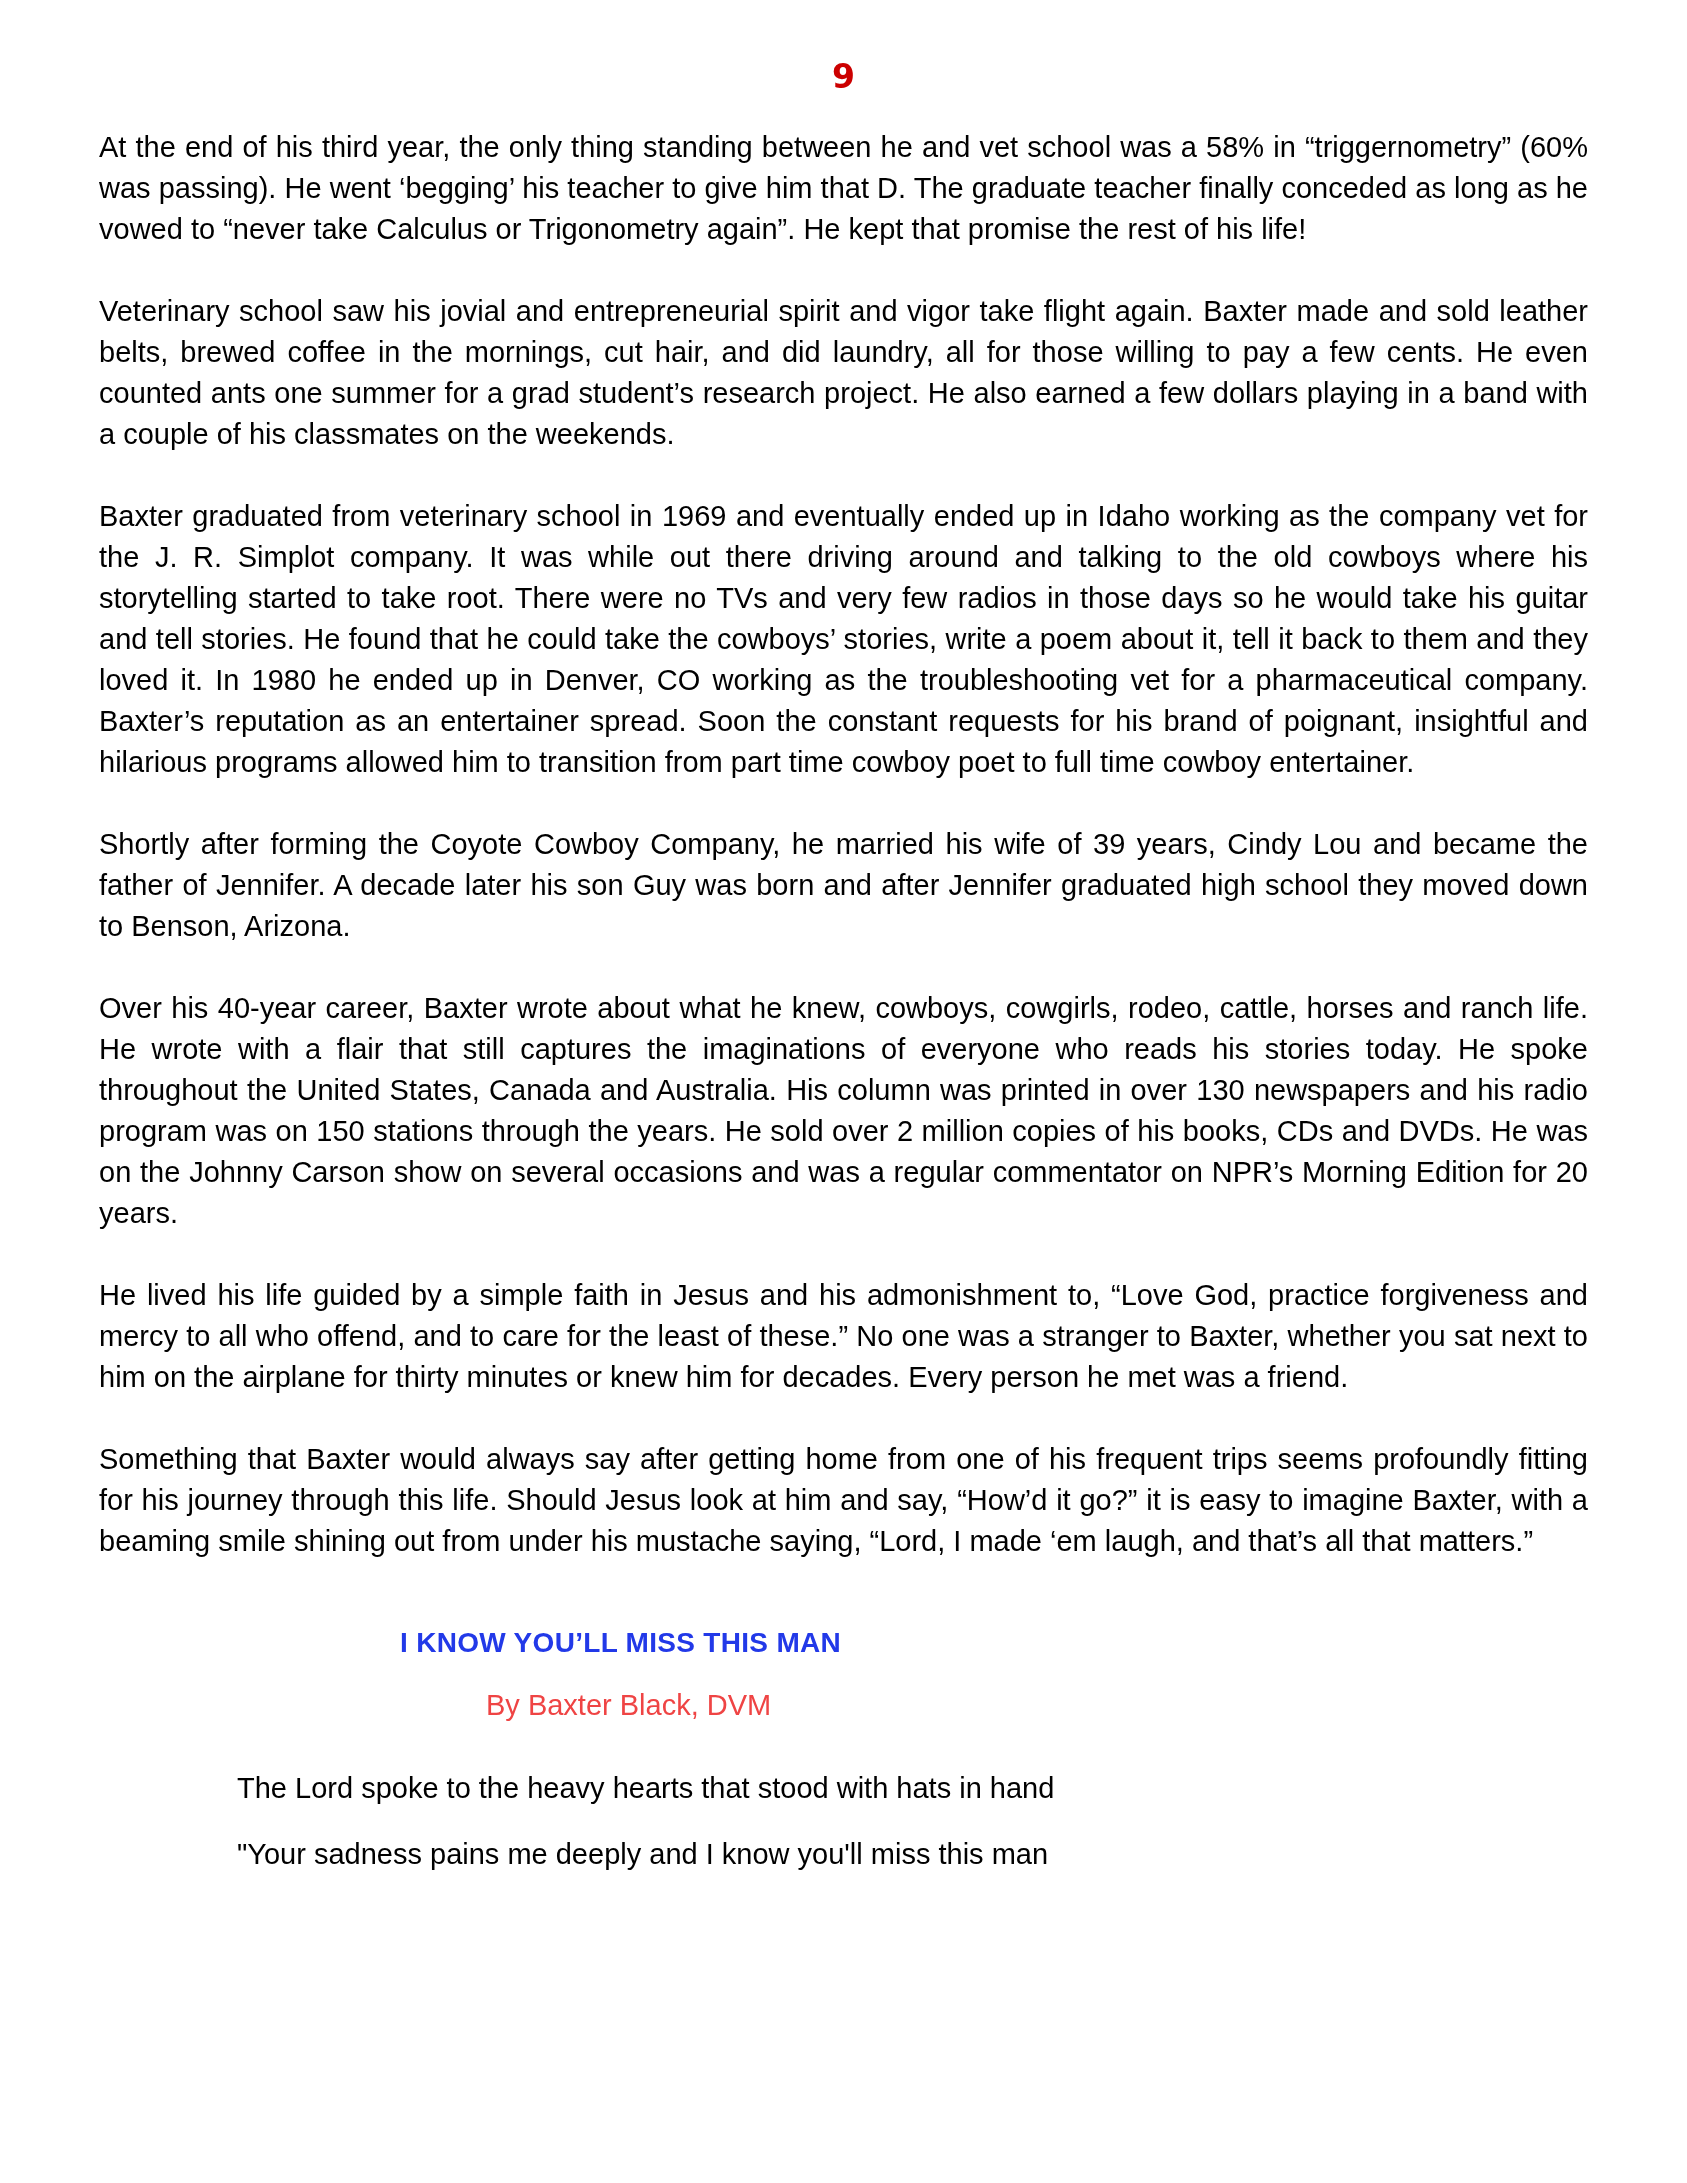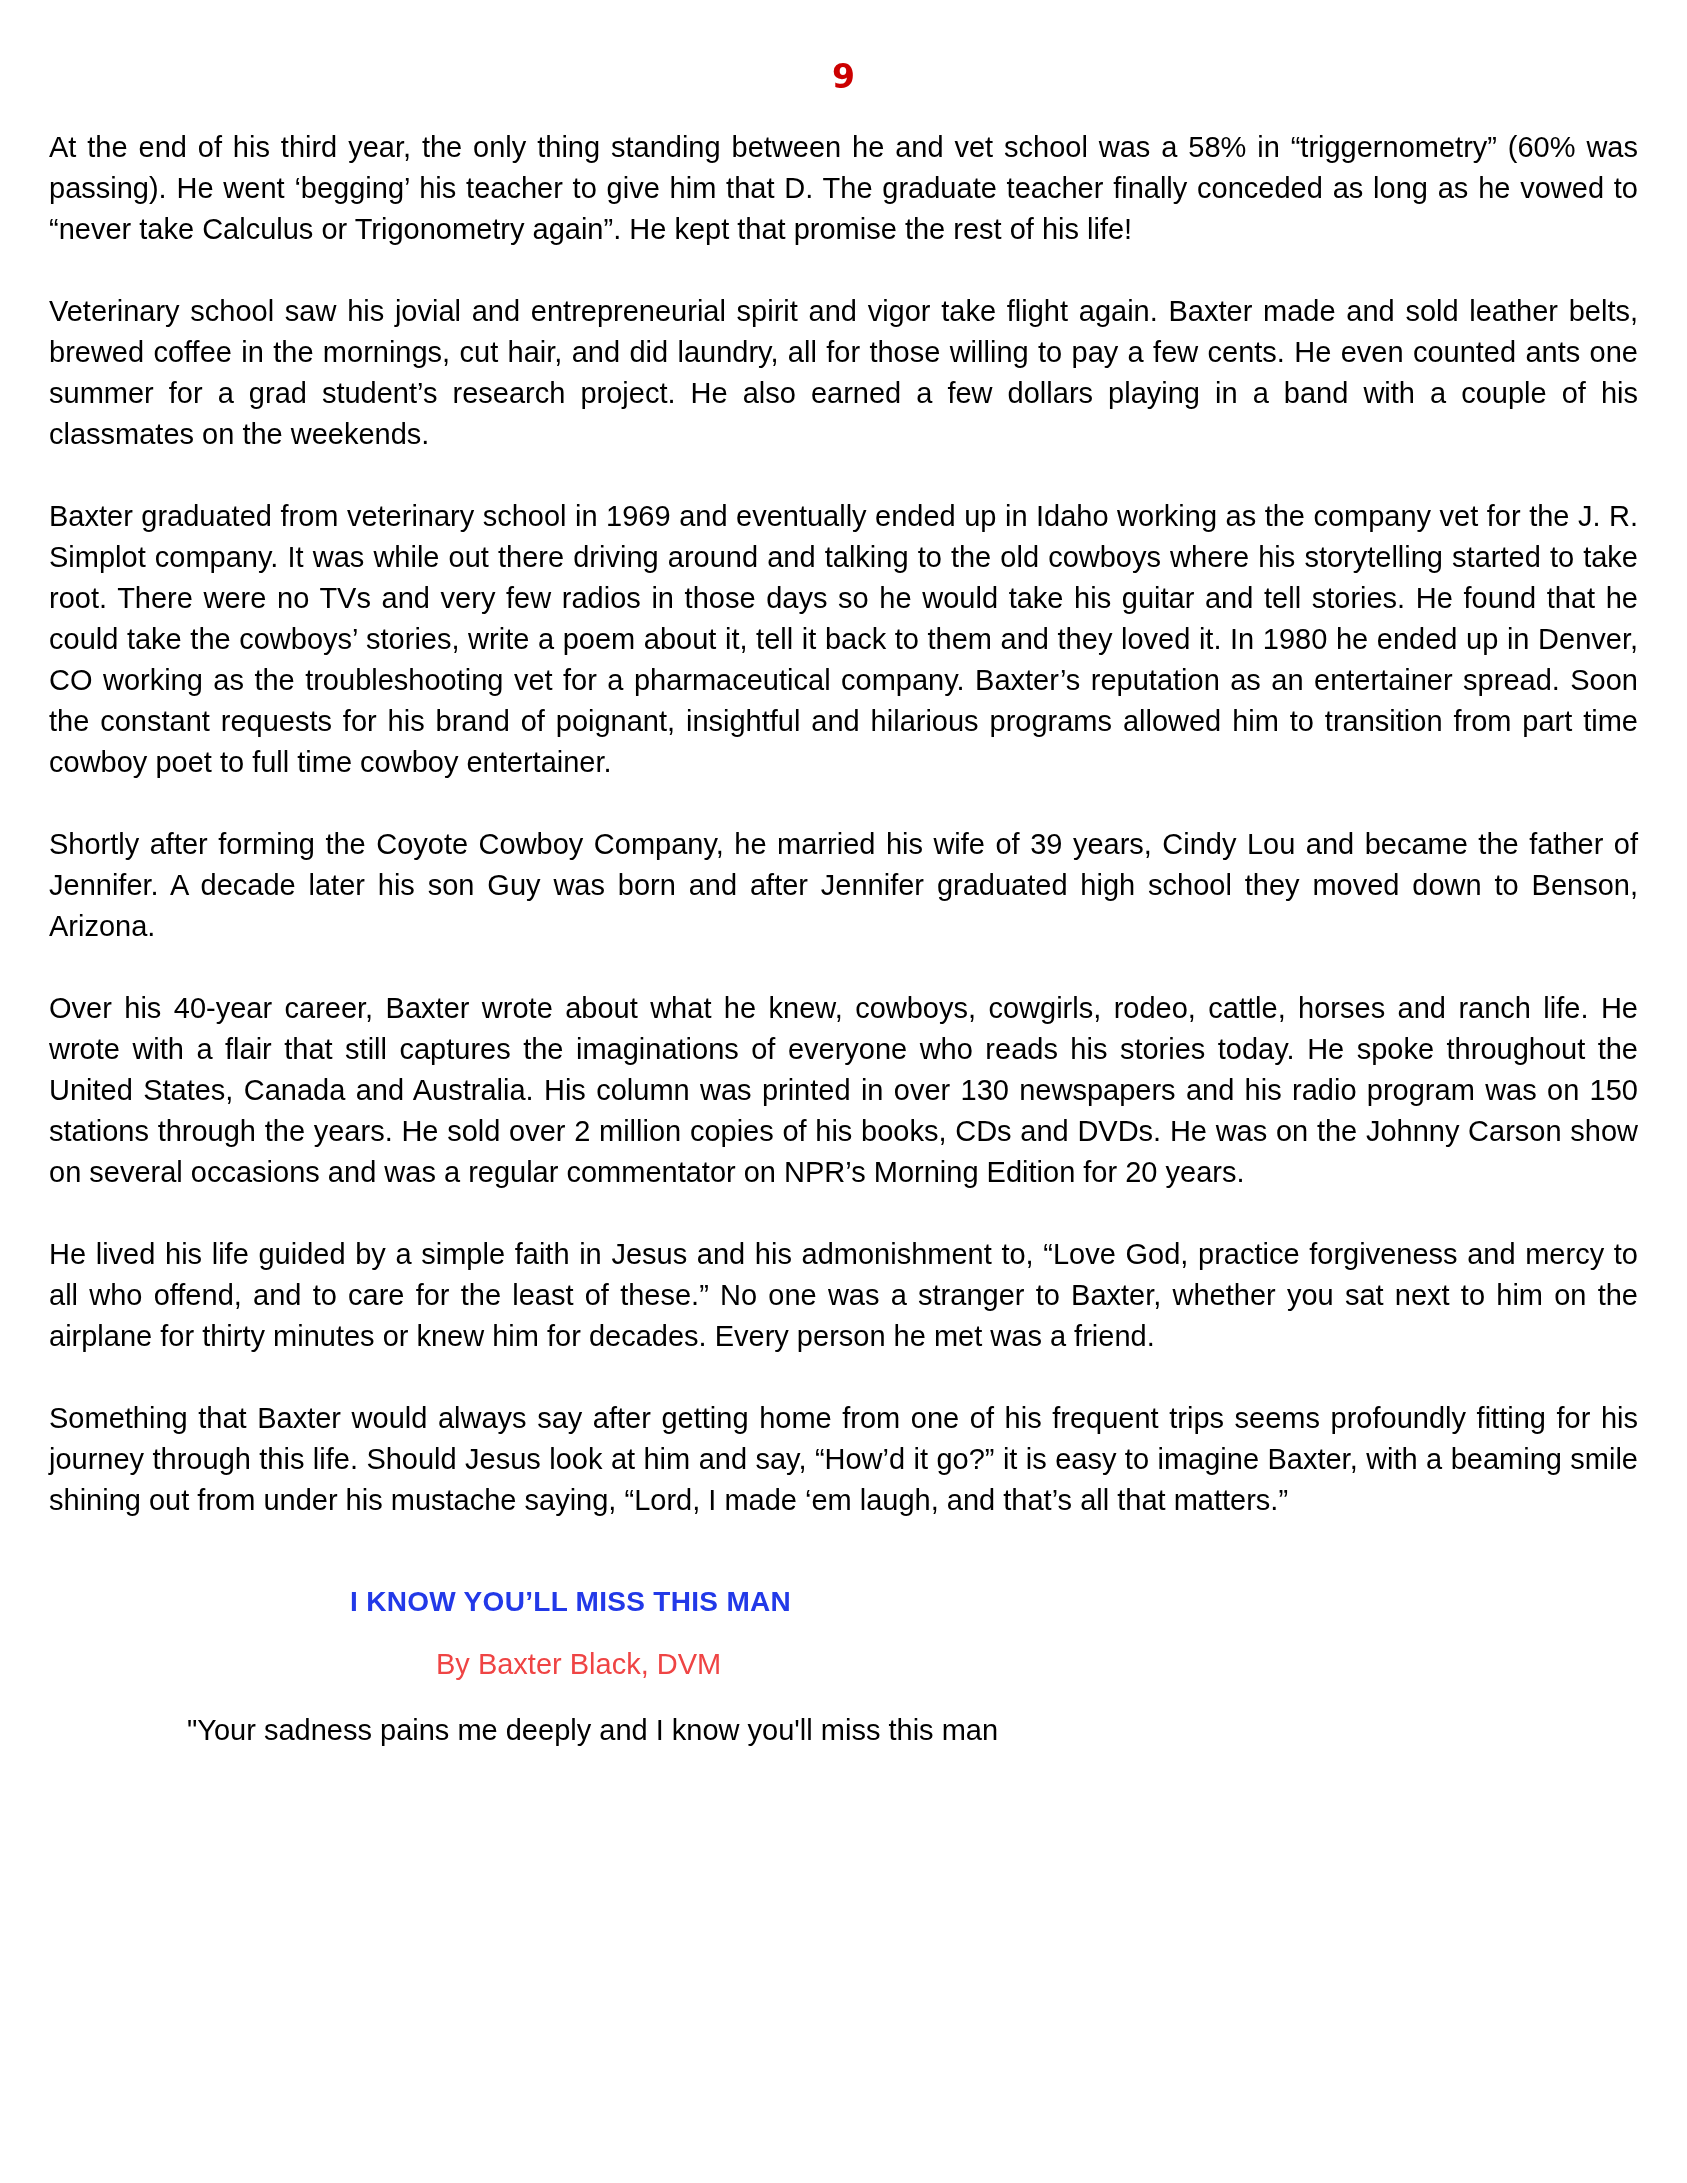--- a/index.html
+++ b/index.html
@@ -10,21 +10,21 @@
   .page {
     position: relative;
     width: 1687px;
     height: 2183px;
     background: #ffffff;
     overflow: hidden;
     font-family: "Liberation Sans", sans-serif;
     color: #000000;
   }
   .content {
-    padding: 0 49px;
+    padding: 0 99px;
   }
   .page-number {
     padding-top: 58px;
     height: 41px;
     text-align: center;
     font-family: "DejaVu Sans", sans-serif;
     font-weight: bold;
     font-size: 33px;
     line-height: 37px;
     color: #cc0000;
@@ -77,17 +77,18 @@
     <p class="body-paragraph">Veterinary school saw his jovial and entrepreneurial spirit and vigor take flight again. Baxter made and sold leather belts, brewed coffee in the mornings, cut hair, and did laundry, all for those willing to pay a few cents. He even counted ants one summer for a grad student’s research project. He also earned a few dollars playing in a band with a couple of his classmates on the weekends.</p>
     <p class="body-paragraph">Baxter graduated from veterinary school in 1969 and eventually ended up in Idaho working as the company vet for the J. R. Simplot company. It was while out there driving around and talking to the old cowboys where his storytelling started to take root. There were no TVs and very few radios in those days so he would take his guitar and tell stories. He found that he could take the cowboys’ stories, write a poem about it, tell it back to them and they loved it. In 1980 he ended up in Denver, CO working as the troubleshooting vet for a pharmaceutical company. Baxter’s reputation as an entertainer spread. Soon the constant requests for his brand of poignant, insightful and hilarious programs allowed him to transition from part time cowboy poet to full time cowboy entertainer.</p>
     <p class="body-paragraph">Shortly after forming the Coyote Cowboy Company, he married his wife of 39 years, Cindy Lou and became the father of Jennifer. A decade later his son Guy was born and after Jennifer graduated high school they moved down to Benson, Arizona.</p>
     <p class="body-paragraph">Over his 40-year career, Baxter wrote about what he knew, cowboys, cowgirls, rodeo, cattle, horses and ranch life. He wrote with a flair that still captures the imaginations of everyone who reads his stories today. He spoke throughout the United States, Canada and Australia. His column was printed in over 130 newspapers and his radio program was on 150 stations through the years. He sold over 2 million copies of his books, CDs and DVDs. He was on the Johnny Carson show on several occasions and was a regular commentator on NPR’s Morning Edition for 20 years.</p>
     <p class="body-paragraph">He lived his life guided by a simple faith in Jesus and his admonishment to, “Love God, practice forgiveness and mercy to all who offend, and to care for the least of these.” No one was a stranger to Baxter, whether you sat next to him on the airplane for thirty minutes or knew him for decades. Every person he met was a friend.</p>
     <p class="body-paragraph">Something that Baxter would always say after getting home from one of his frequent trips seems profoundly fitting for his journey through this life. Should Jesus look at him and say, “How’d it go?” it is easy to imagine Baxter, with a beaming smile shining out from under his mustache saying, “Lord, I made ‘em laugh, and that’s all that matters.”</p>
 
     <div class="poem-section">
       <h2 class="poem-title">I KNOW YOU’LL MISS THIS MAN</h2>
       <p class="poem-byline">By Baxter Black, DVM</p>
+      <p class="poem-line first">The Lord spoke to the heavy hearts that stood with hats in hand</p>
       <p class="poem-line">"Your sadness pains me deeply and I know you'll miss this man</p>
     </div>
   </div>
 </div>
 
 
 </body></html>

